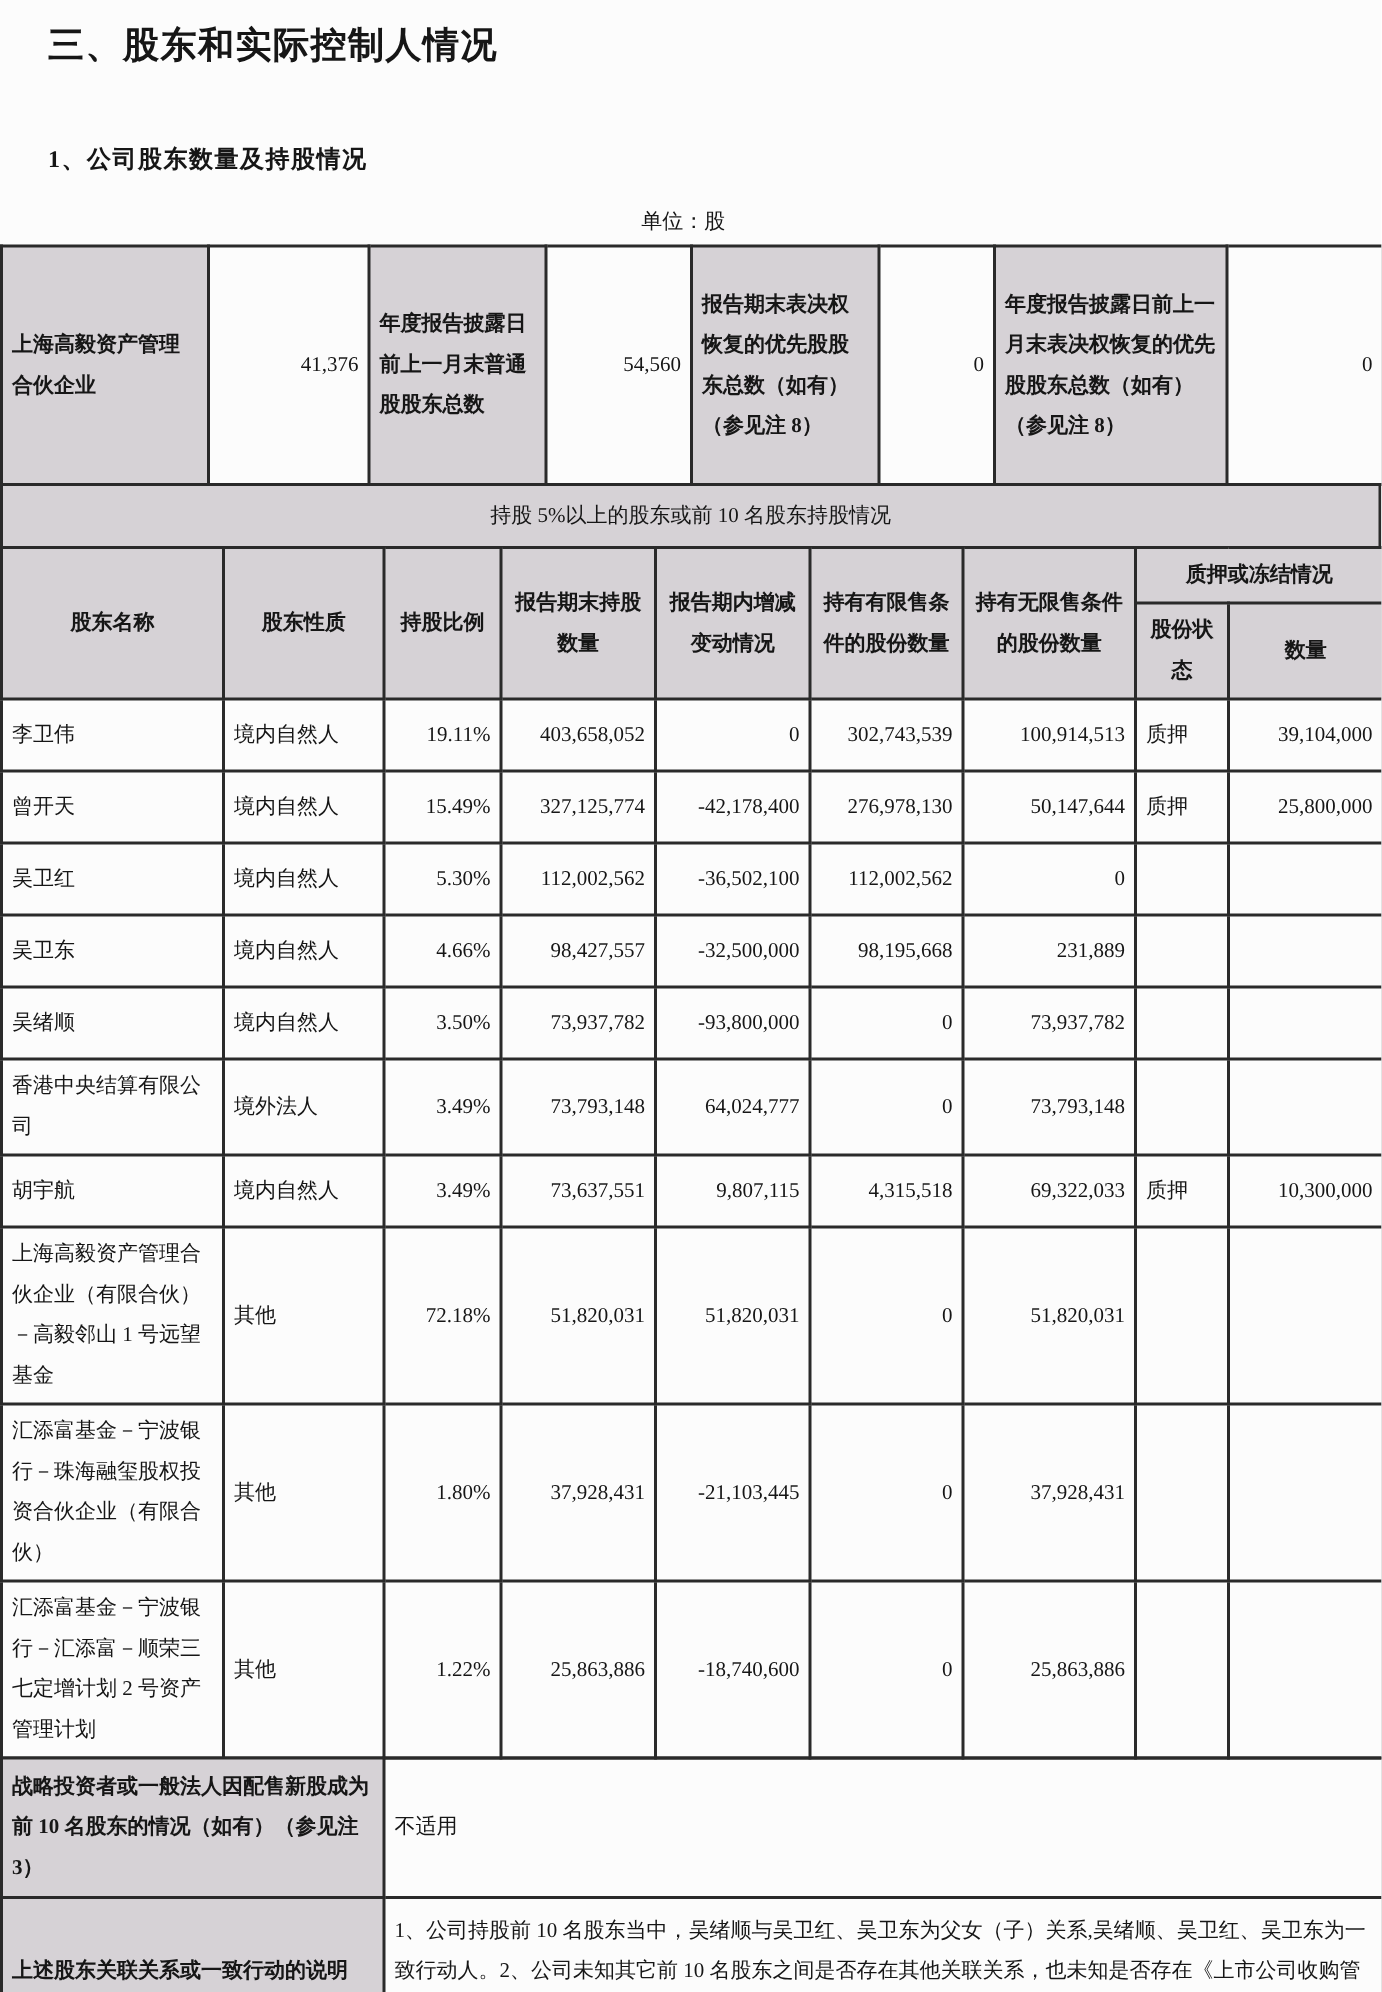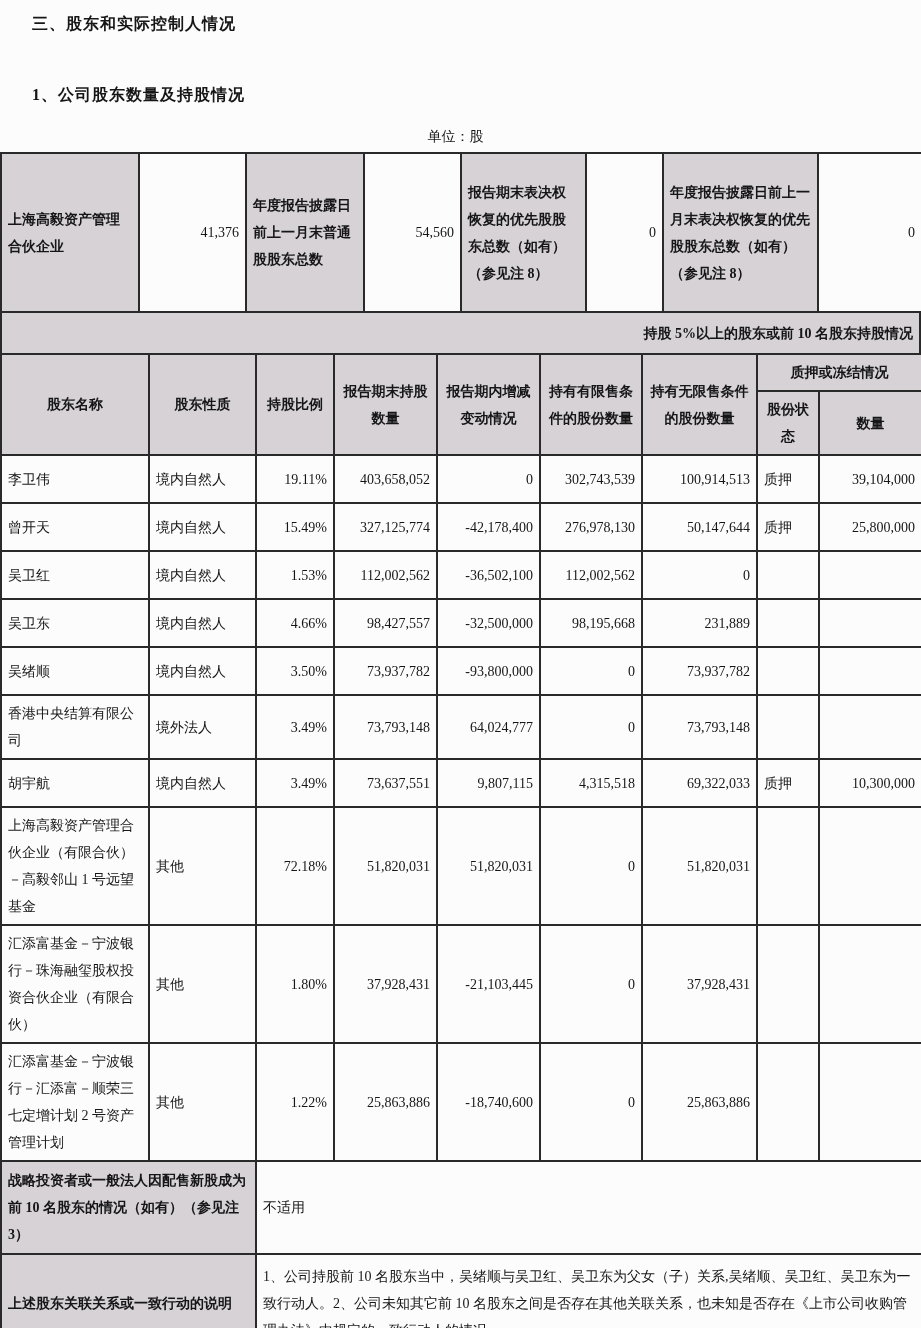--- a/index.html
+++ b/index.html
@@ -5,21 +5,21 @@
   html,body{margin:0;padding:0;background:#ffffff;}
   .page{
     position:relative;
     width:921px;height:1328px;
     overflow:hidden;
     background:#fcfcfc;
     font-family:"Liberation Serif","DejaVu Serif",serif;
     color:#161616;
   }
   .titles{padding:10px 8px 0 32px;}
-  .sec-title{font-size:16px;font-weight:bold;letter-spacing:1px;margin:4px 0 0 0;}
+  .sec-title{font-size:24px;font-weight:bold;letter-spacing:1px;margin:4px 0 0 0;}
   .sub-title{font-size:16px;font-weight:bold;letter-spacing:1px;margin:50px 0 0 0;}
   .unit-line{text-align:center;font-size:14px;padding:22px 10px 6px 0;}
   table.t{
     border-collapse:collapse;
     table-layout:fixed;
     width:921px;
     margin-top:-2px;
   }
   table.t.first{margin-top:0;}
   .t td,.t th{
@@ -28,21 +28,21 @@
     font-size:14px;
     vertical-align:middle;
     word-break:break-all;
     line-height:27px;
   }
   .hd{background:#d6d2d6;}
   .bold{font-weight:bold;}
   .lab{text-align:left;}
   .num{text-align:right;}
   .name{text-align:left;}
-  .sectionbar td{height:32px;text-align:right;font-weight:bold;}
+  .sectionbar td{height:32px;text-align:center;font-weight:normal;}
   .colhead th{font-weight:bold;text-align:center;}
   .summary td{height:149px;}
   .datarow td{height:38px;}
 </style>
 </head>
 <body>
 
 <div class="page">
 
   <div class="titles">
@@ -132,21 +132,21 @@
           <td class="num">327,125,774</td>
           <td class="num">-42,178,400</td>
           <td class="num">276,978,130</td>
           <td class="num">50,147,644</td>
           <td class="lab">质押</td>
           <td class="num">25,800,000</td>
         </tr>
         <tr class="datarow">
           <td class="name">吴卫红</td>
           <td class="lab">境内自然人</td>
-          <td class="num">1.53%</td>
+          <td class="num">5.30%</td>
           <td class="num">112,002,562</td>
           <td class="num">-36,502,100</td>
           <td class="num">112,002,562</td>
           <td class="num">0</td>
           <td class="lab"></td>
           <td class="num"></td>
         </tr>
         <tr class="datarow">
           <td class="name">吴卫东</td>
           <td class="lab">境内自然人</td>

